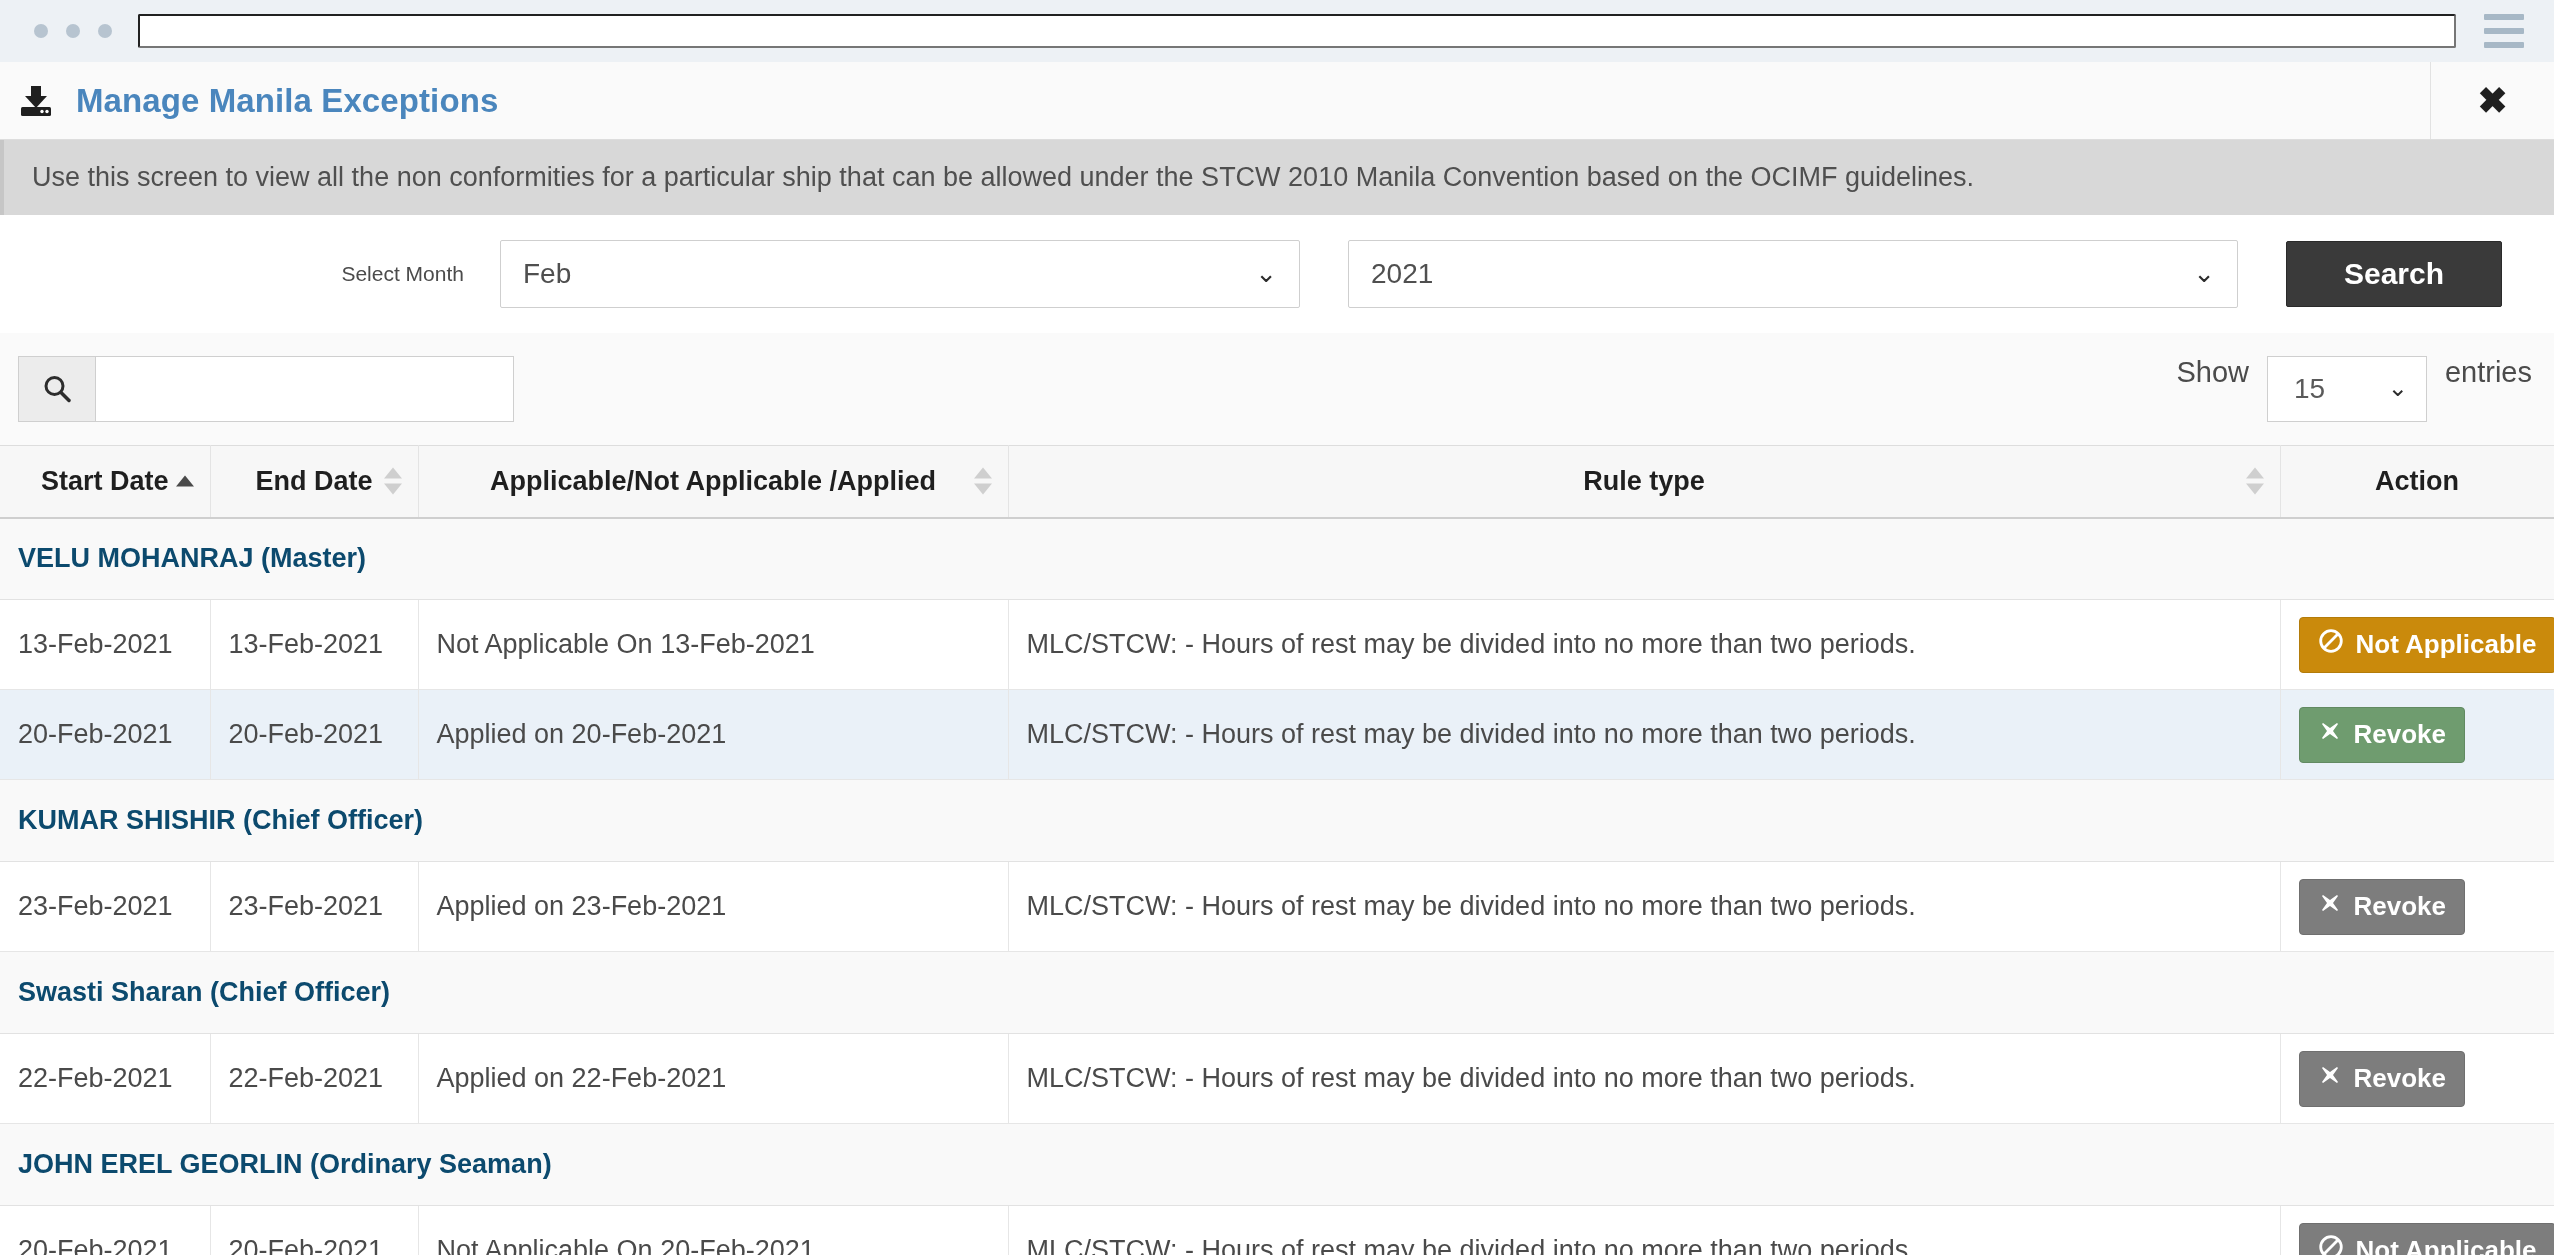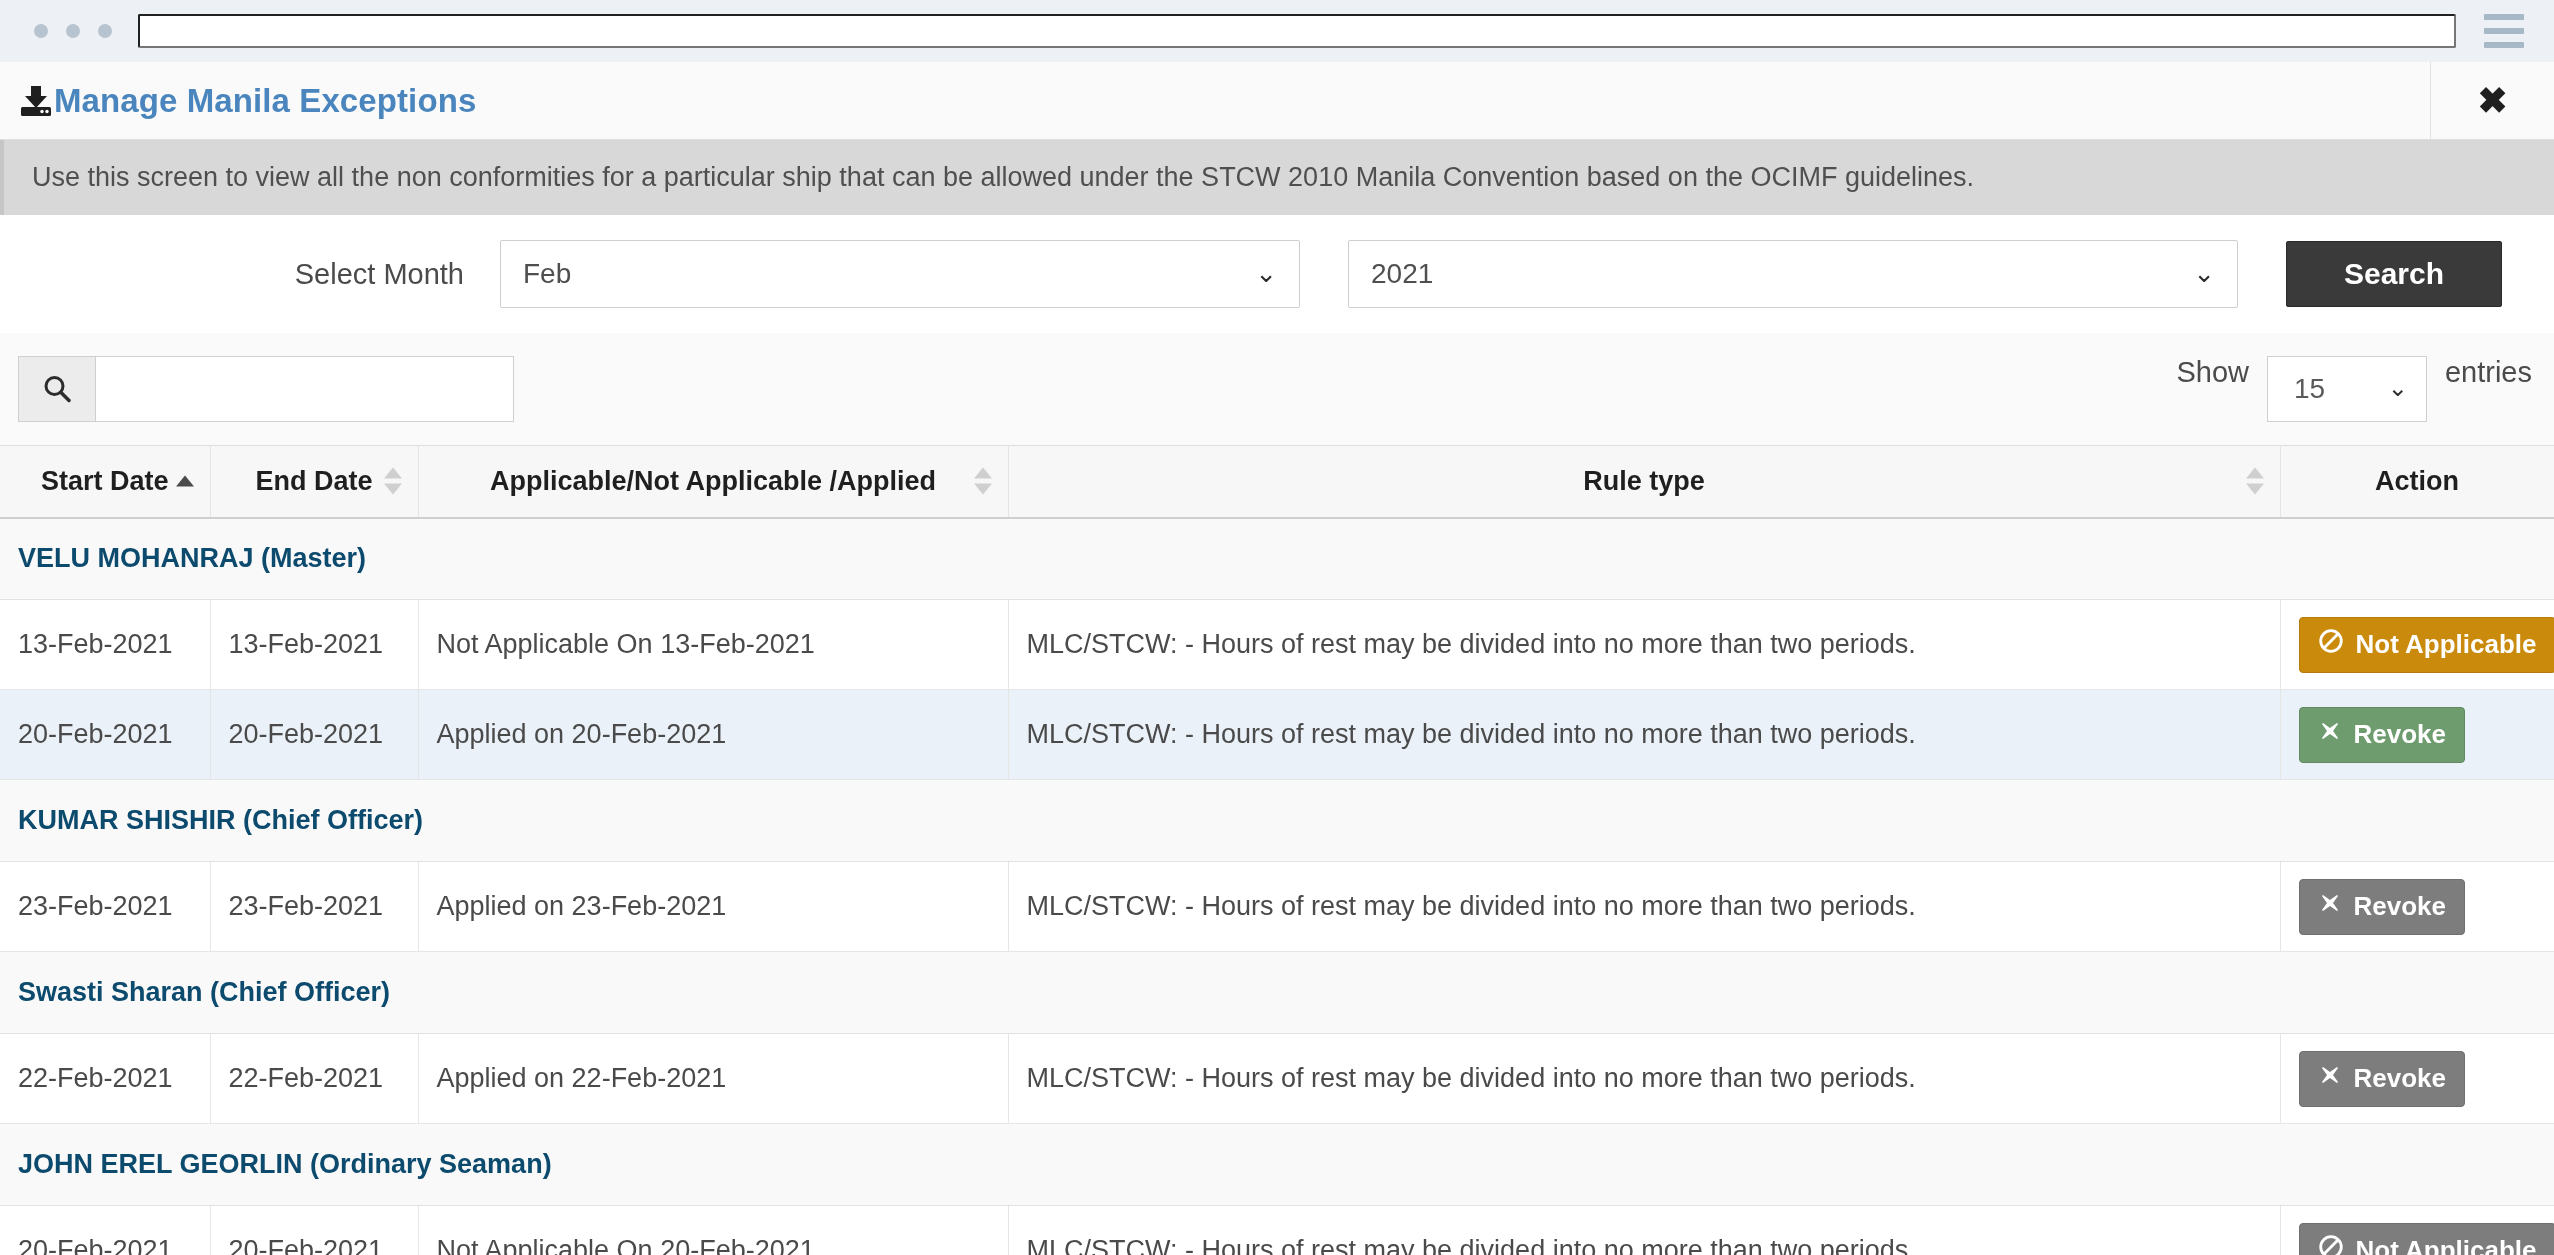--- a/index.html
+++ b/index.html
@@ -41,20 +41,21 @@
     height: 78px;
     background: #fafafa;
     border-bottom: 1px solid #dddddd;
     display: flex;
     align-items: center;
     position: relative;
   }
   .modal-title-wrap {
     display: flex;
     align-items: center;
+    gap: 22px;
     padding-left: 18px;
   }
   .dl-icon { width: 36px; height: 34px; display:block; }
   .modal-title {
     font-size: 33px;
     font-weight: bold;
     color: #4a86bd;
     letter-spacing: 0.1px;
     white-space: nowrap;
   }
@@ -89,21 +90,21 @@
     background: #ffffff;
     display: flex;
     align-items: center;
     gap: 0;
     padding: 0 28px 0 0;
   }
   .filter-label {
     width: 500px;
     text-align: right;
     padding-right: 36px;
-    font-size: 29px;
+    font-size: 21px;
     color: #4b4b4b;
   }
   .select-box {
     position: relative;
     height: 68px;
     border: 1px solid #cfcfcf;
     background: #ffffff;
     display: flex;
     align-items: center;
     padding: 5px 22px;

